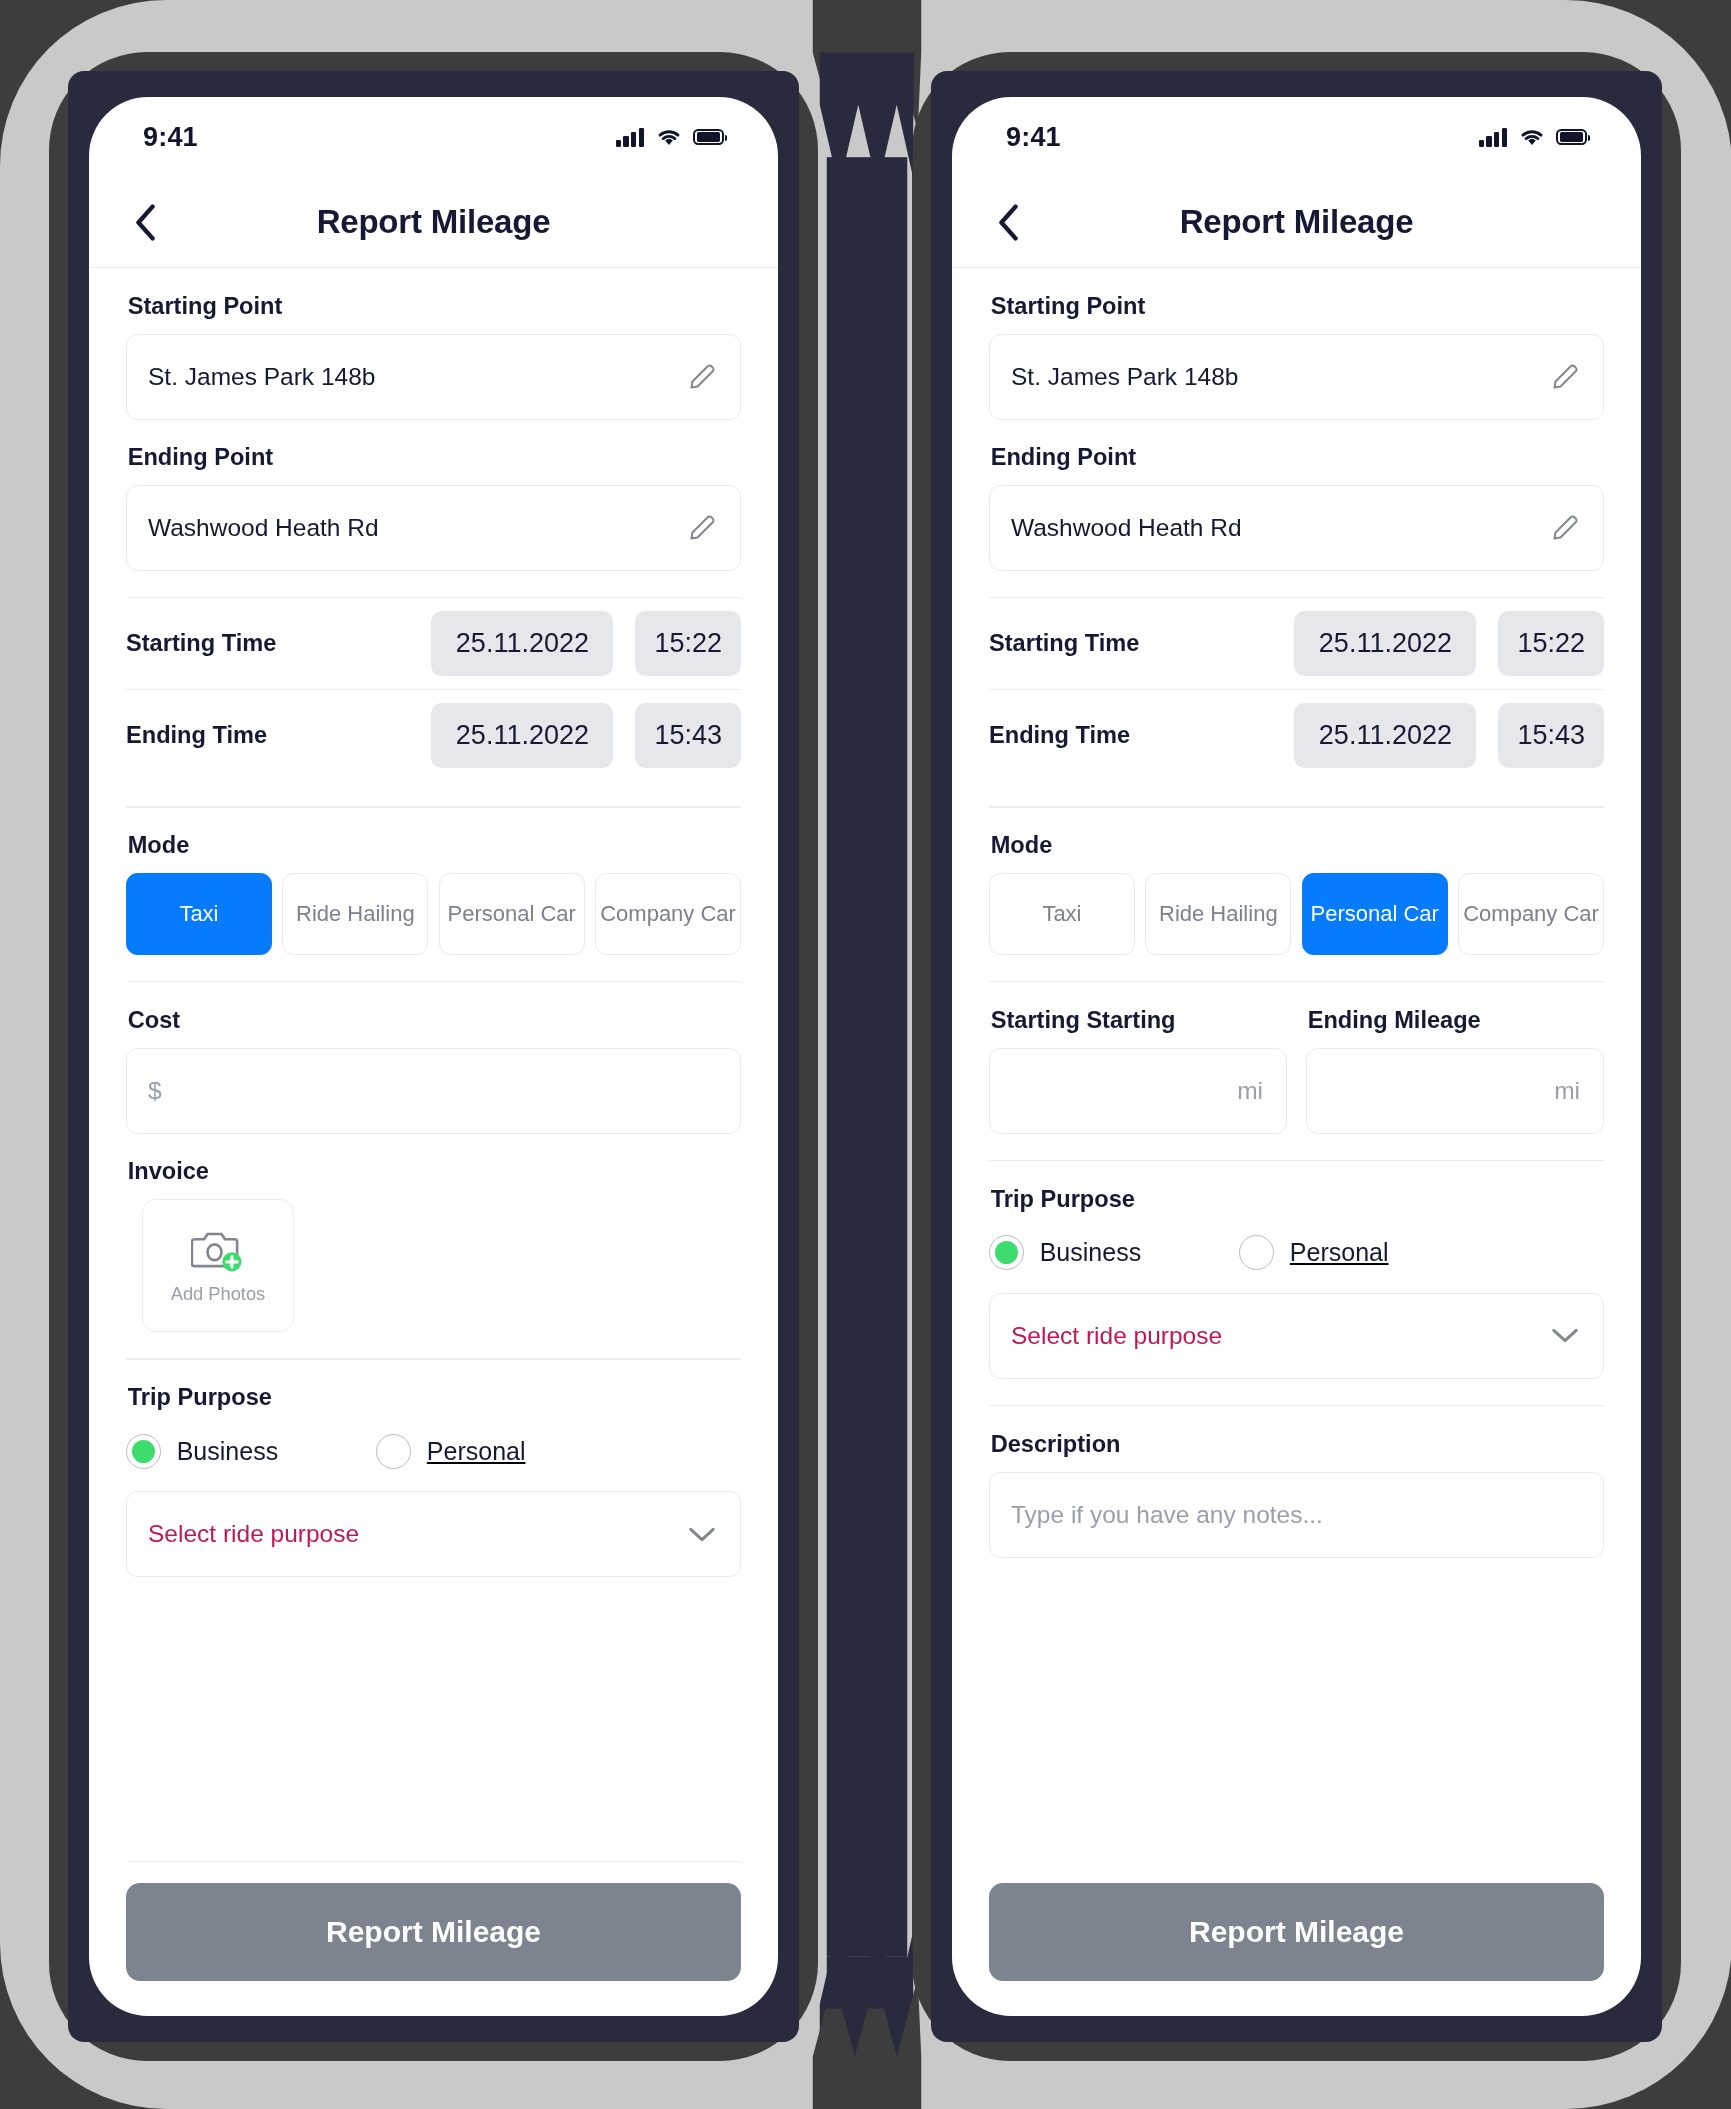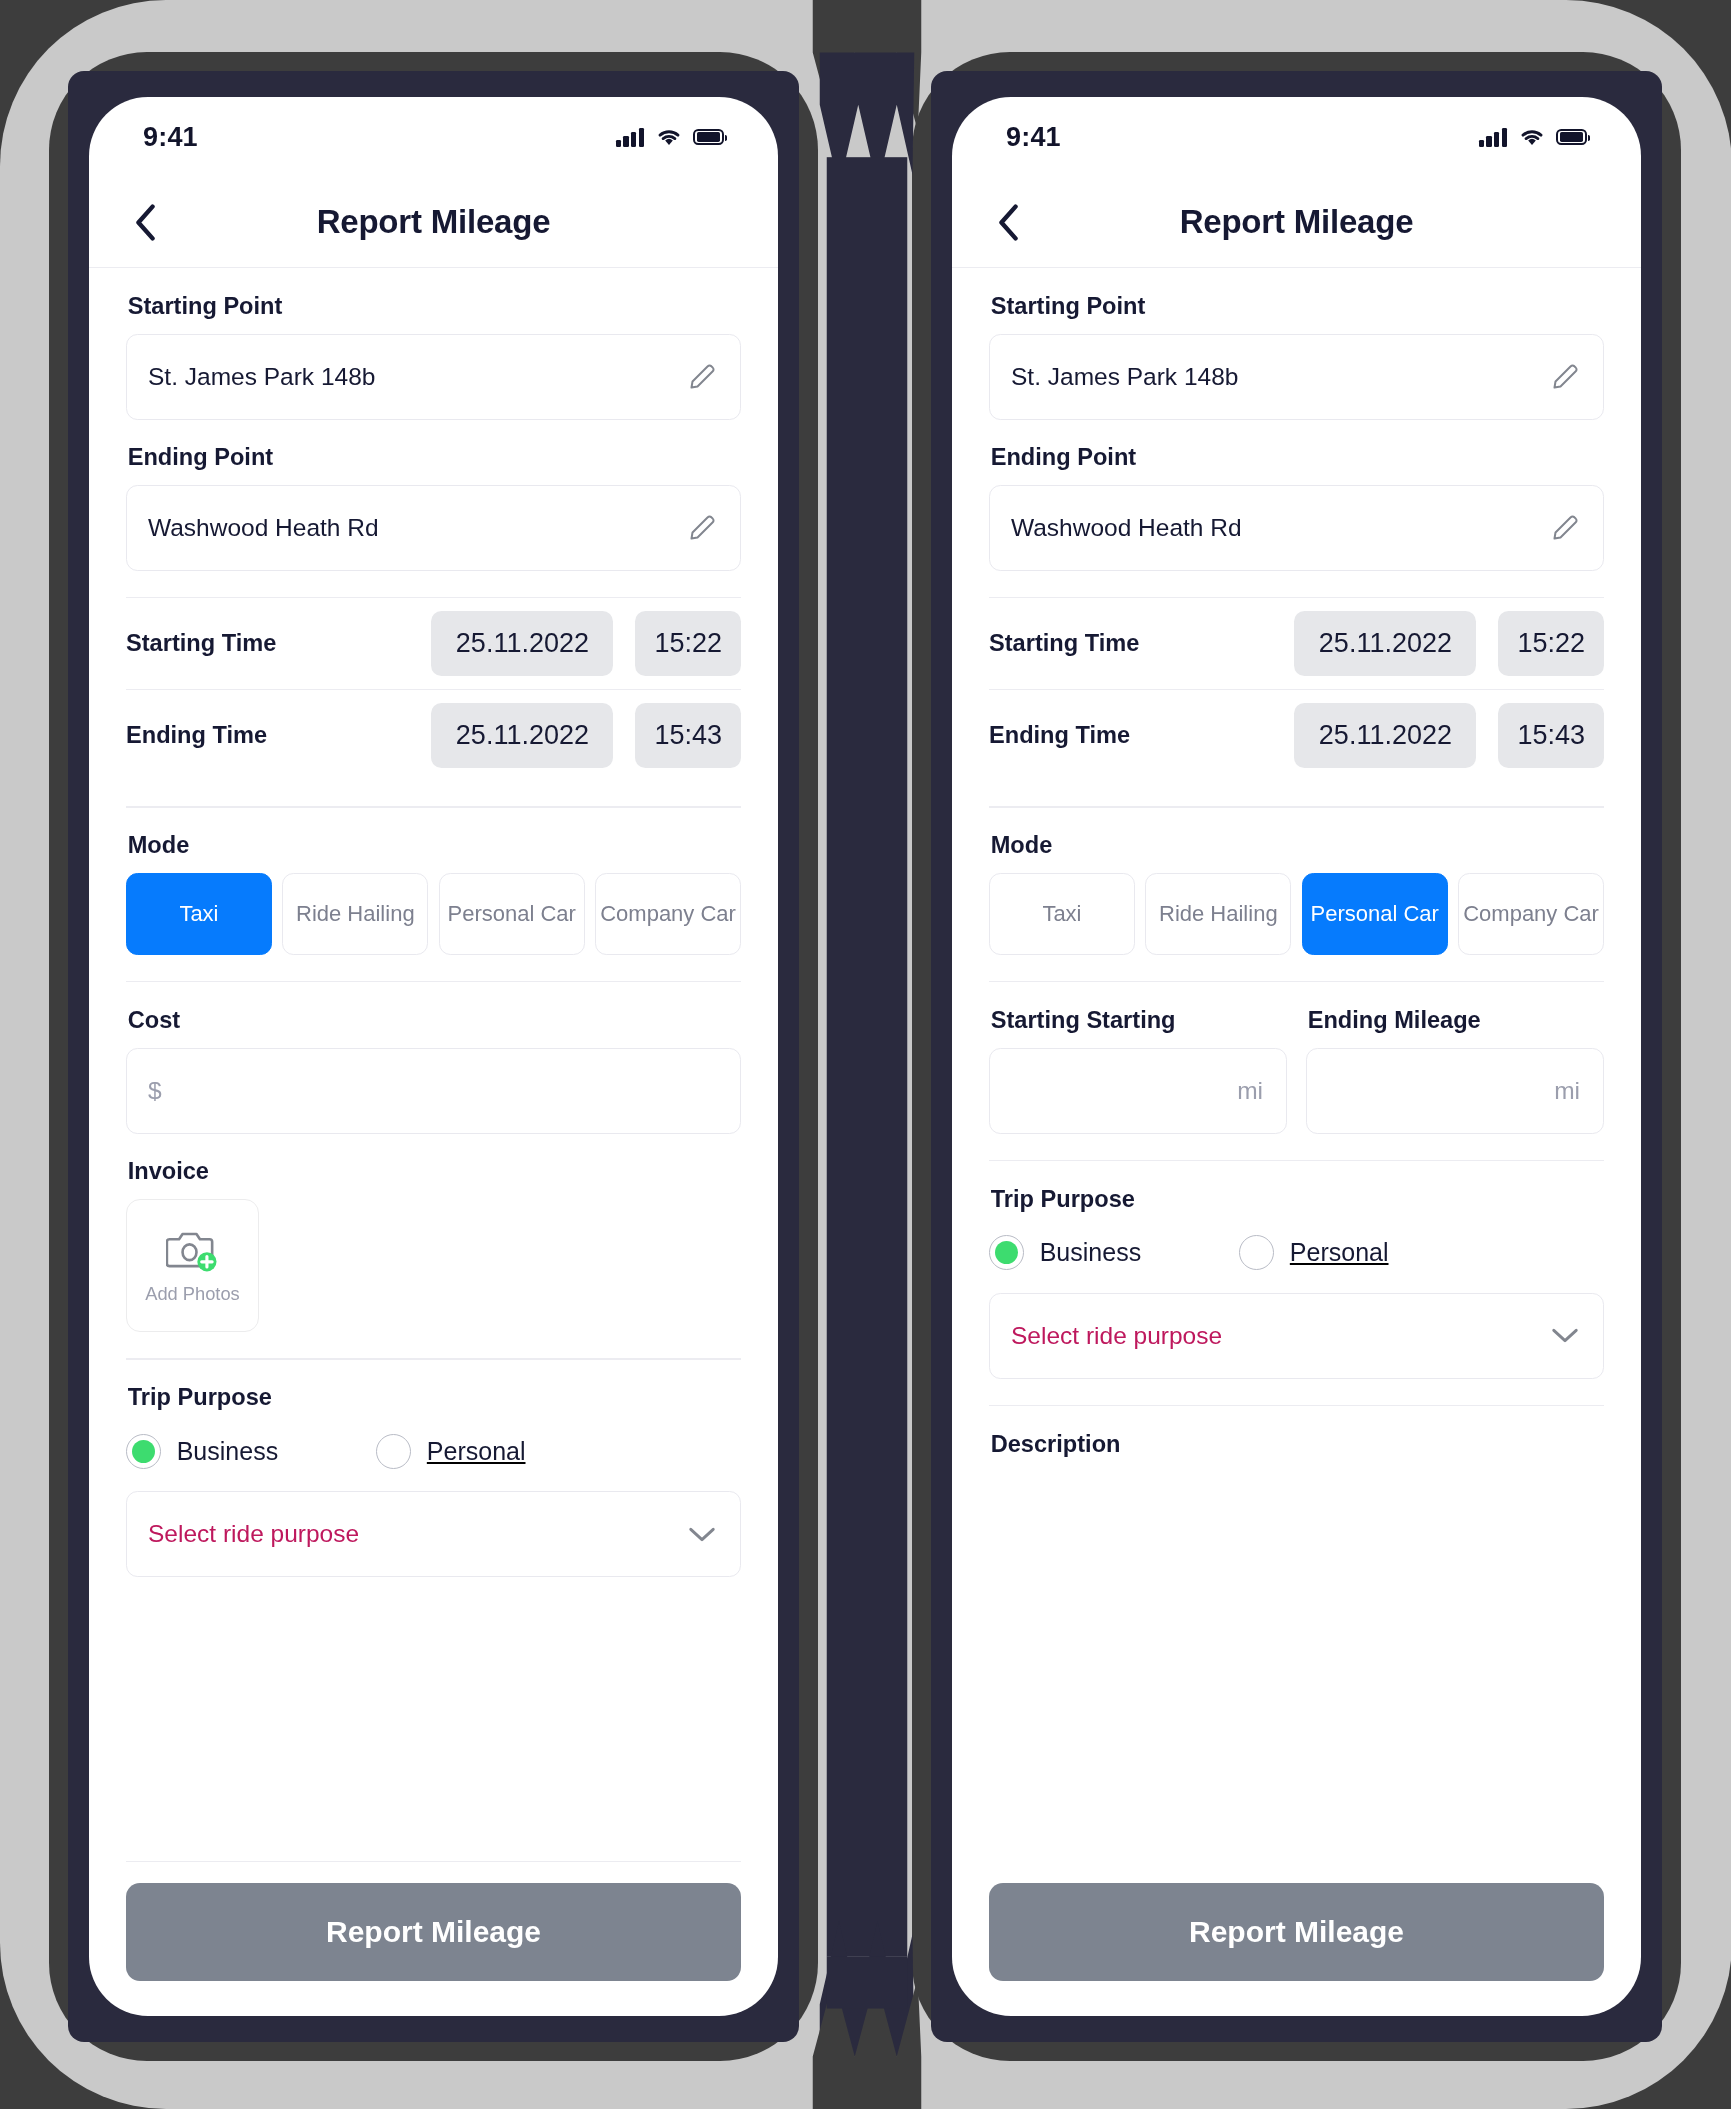--- a/index.html
+++ b/index.html
@@ -220,29 +220,30 @@
     background: #fff;
   }
   .mode.active {
     background: #067bfd;
     border-color: #067bfd;
     color: #ffffff;
   }
 
   
   .photobox {
-    width: 133px; height: 133px;
+    width: 152px; height: 133px;
     border: 1.4px solid #ececed;
     border-radius: 14px;
     display: flex;
     flex-direction: column;
     align-items: center;
     justify-content: center;
     gap: 8.7px;
     cursor: pointer;
+    margin-left: 16px;
   }
   .photobox span {
     font-size: 18.3px;
     color: #9b9ead;
   }
 
   
   .radios { display: flex; align-items: center; padding: 8.7px 0 3.5px 0; }
   .radio { display: flex; align-items: center; gap: 15.7px; cursor: pointer; }
   .radio + .radio { margin-left: 98px; text-decoration: underline; }
@@ -543,20 +544,23 @@
         <div class="select">
           <div class="ph">Select ride purpose</div>
           <svg width="30" height="19" viewBox="0 0 34 22">
             <path d="M4 5l13 12L30 5" stroke="#82868f" stroke-width="3.4" fill="none" stroke-linecap="round" stroke-linejoin="round"></path>
           </svg>
         </div>
 
         <div class="divider"></div>
 
         <div class="sec-label">Description</div>
+        <div class="field">
+          <div class="ph">Type if you have any notes...</div>
+        </div>
 
       </div>
 
       <div class="cta-wrap">
         <button class="cta">Report Mileage</button>
       </div>
 
     </div>
   </div>
 </div>

